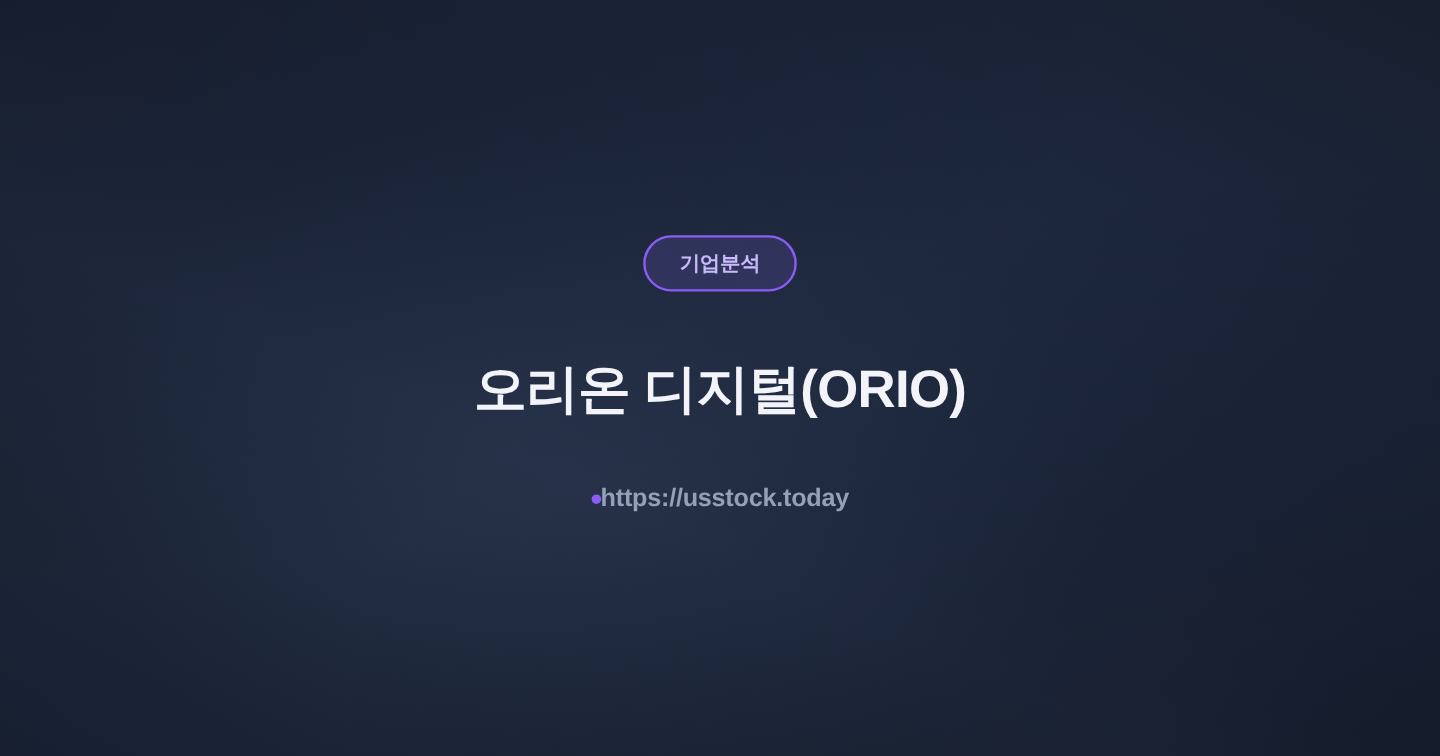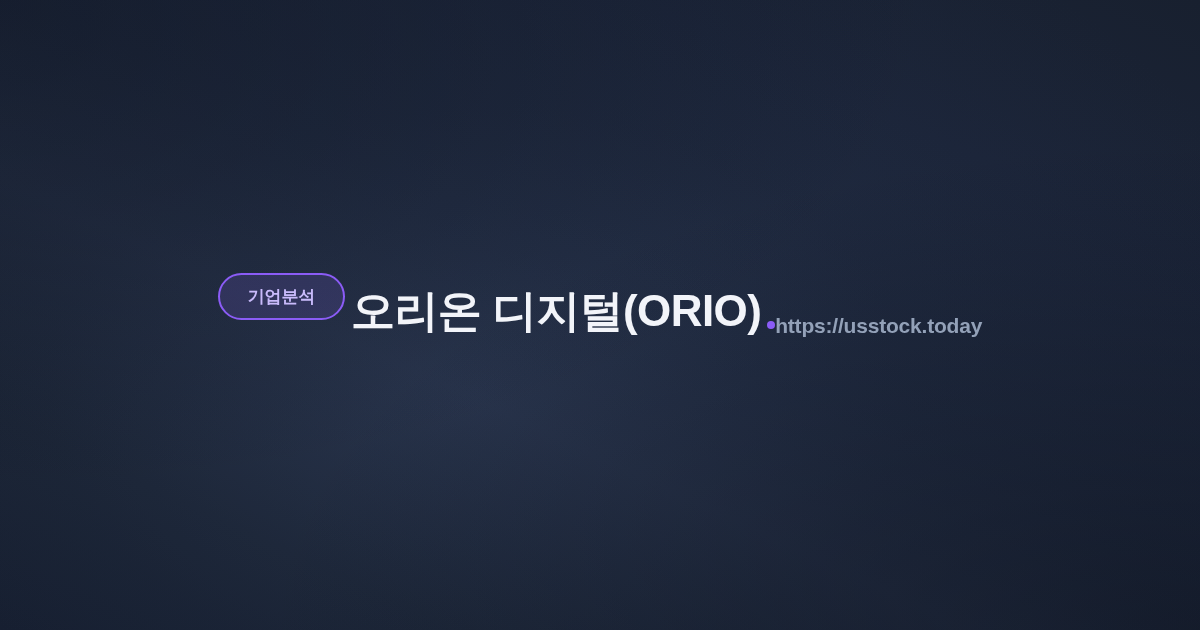--- a/index.html
+++ b/index.html
@@ -60,21 +60,21 @@
     pointer-events: none;
   }
 
   
   .content {
     position: relative;
     z-index: 2;
     width: 100%;
     height: 100%;
     display: flex;
-    flex-direction: row;
+    flex-direction: column;
     align-items: center;
     justify-content: center;
     padding-bottom: 8px;
     box-sizing: border-box;
   }
 
   
   .badge {
     display: inline-flex;
     align-items: center;
@@ -88,21 +88,21 @@
     font-size: 17px;
     font-weight: 700;
     letter-spacing: -0.2px;
     line-height: 1;
     box-sizing: border-box;
     margin-bottom: 30px;
   }
 
   
   .title {
-    margin: 6px;
+    margin: 16px;
     text-align: center;
     color: #f2f4f9;
     font-size: 44px;
     font-weight: 700;
     line-height: 72px;
     letter-spacing: -0.6px;
     max-width: 980px;
   }
 
   .title .line {

